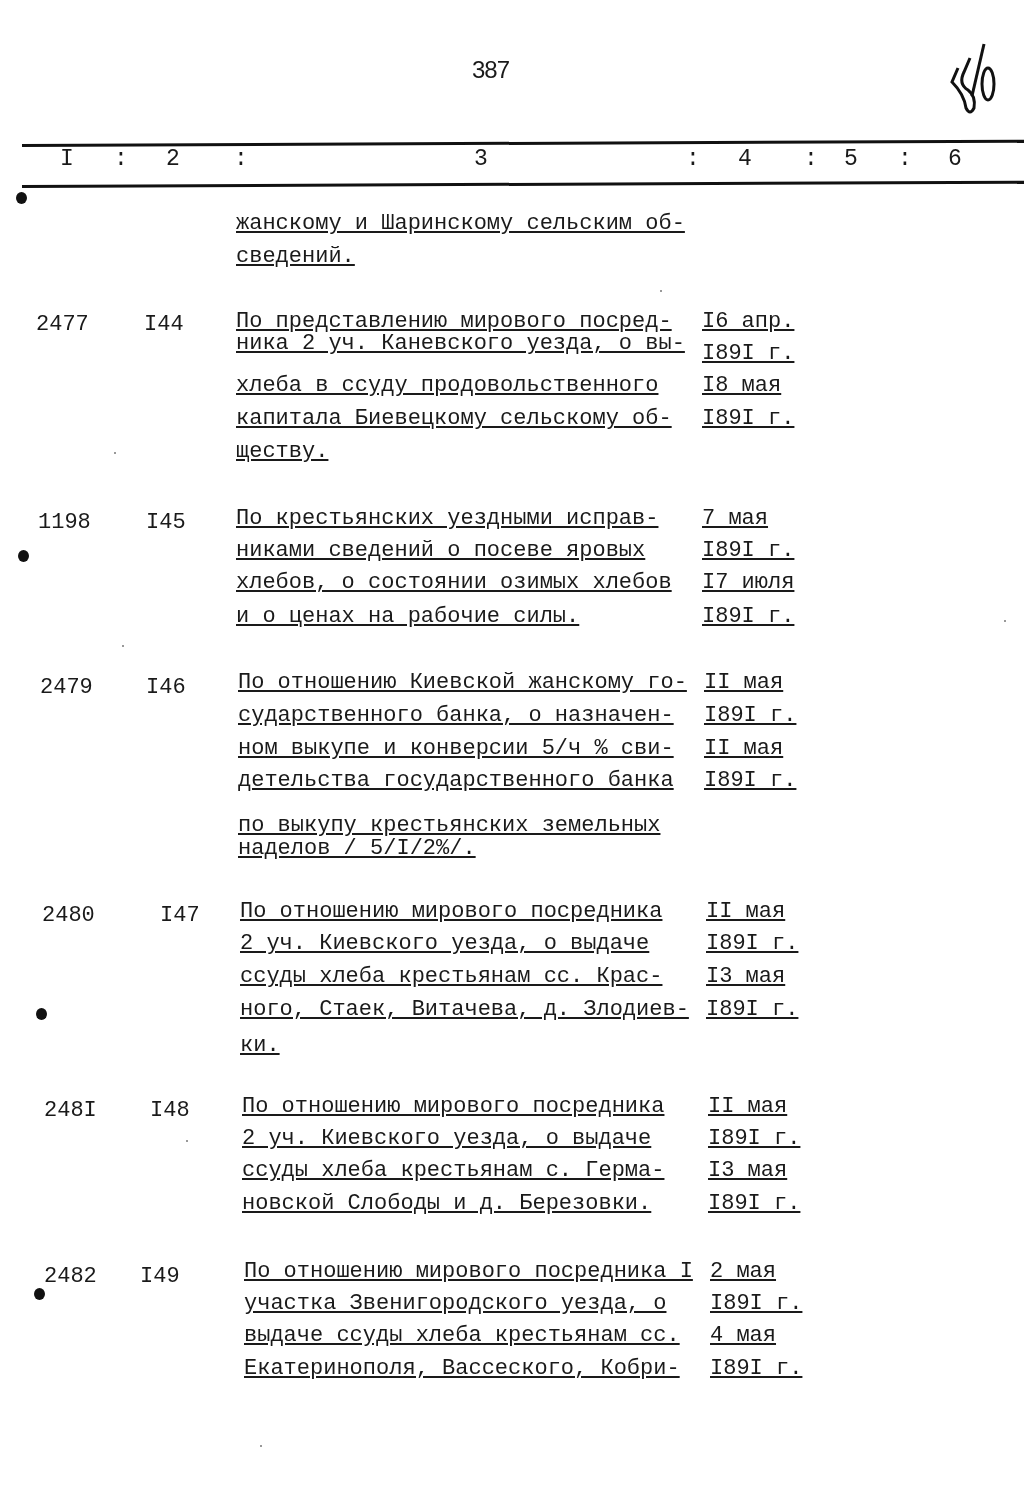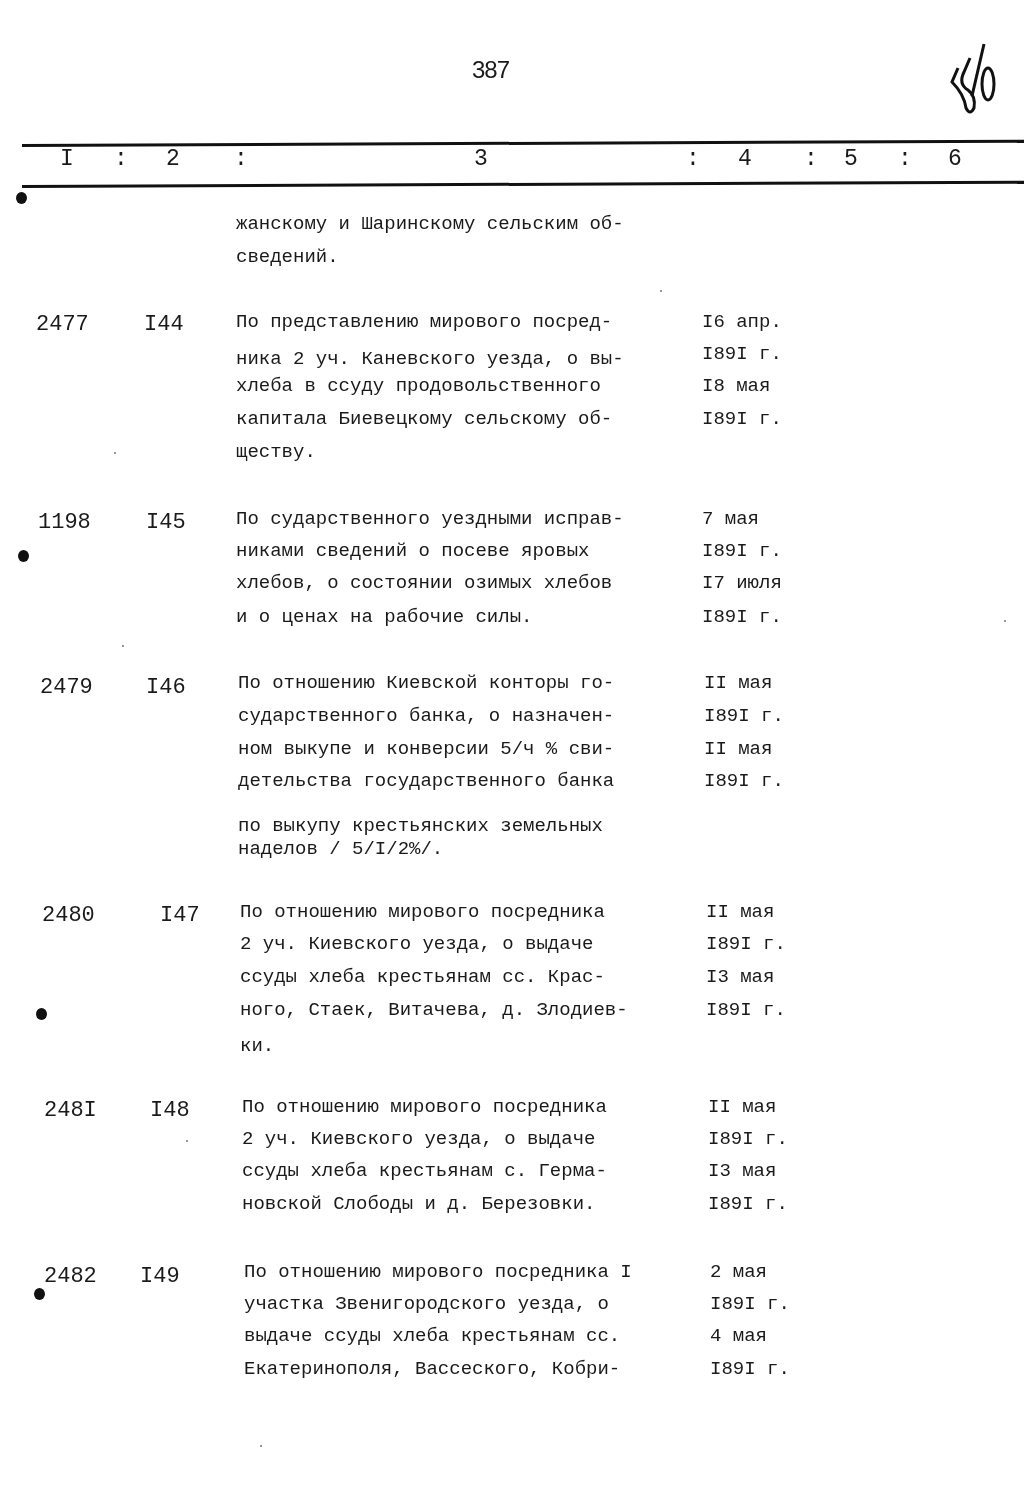--- a/index.html
+++ b/index.html
@@ -8,21 +8,21 @@
     overflow: hidden; color: #1a1a1a;
     font-family: "Liberation Mono", "DejaVu Sans Mono", monospace;
   }
   .abs { position: absolute; }
   .page-number { left: 472px; top: 56px; font-size: 24px; font-family: "Liberation Sans", sans-serif; letter-spacing: -1px; }
   .folio { left: 944px; top: 38px; width: 60px; height: 80px; }
   .rule { left: 22px; width: 1002px; height: 3px; background: #111; }
   .rule-top { top: 144px; transform: rotate(-0.25deg); transform-origin: left; }
   .rule-bottom { top: 185px; transform: rotate(-0.25deg); transform-origin: left; }
   .hdr { top: 146px; font-size: 23px; }
-  .line { font-size: 19px; white-space: pre; line-height: 32.5px; }
+  .line { font-size: 22px; white-space: pre; line-height: 32.5px; text-decoration: underline; }
   .num { font-size: 22px; }
   .dot { width: 11px; height: 12px; border-radius: 50%; background: #111; }
   .speck { width: 2px; height: 2px; background: #777; border-radius: 50%; }
 </style>
 </head>
 <body>
 
 <div class="abs page-number">387</div>
 <svg class="abs folio" viewBox="0 0 60 80">
   <path d="M14 30 L8 44 Q20 56 22 70 Q26 78 30 70 Q32 58 24 52 Q14 46 20 34 L26 20" fill="none" stroke="#111" stroke-width="3"></path>
@@ -53,47 +53,47 @@
 
 <div>
   <div class="abs line" style="left:236px;top:208px">жанскому и Шаринскому сельским об-</div>
   <div class="abs line" style="left:236px;top:241px">сведений.</div>
 </div>
 
 <div>
   <span class="abs num" style="left:36px;top:312px">2477</span>
   <span class="abs num" style="left:144px;top:312px">I44</span>
   <div class="abs line" style="left:236px;top:306px">По представлению мирового посред-</div>
-  <div class="abs line" style="left:236px;top:343px">ника 2 уч. Каневского уезда, о вы-</div>
+  <div class="abs line" style="left:236px;top:328px">ника 2 уч. Каневского уезда, о вы-</div>
   <div class="abs line" style="left:236px;top:370px">хлеба в ссуду продовольственного</div>
   <div class="abs line" style="left:236px;top:403px">капитала Биевецкому сельскому об-</div>
   <div class="abs line" style="left:236px;top:436px">ществу.</div>
   <div class="abs line" style="left:702px;top:306px">I6 апр.</div>
   <div class="abs line" style="left:702px;top:338px">I89I г.</div>
   <div class="abs line" style="left:702px;top:370px">I8 мая</div>
   <div class="abs line" style="left:702px;top:403px">I89I г.</div>
 </div>
 
 <div>
   <span class="abs num" style="left:38px;top:510px">1198</span>
   <span class="abs num" style="left:146px;top:510px">I45</span>
-  <div class="abs line" style="left:236px;top:503px">По сударственного уездными исправ-</div>
+  <div class="abs line" style="left:236px;top:503px">По крестьянских уездными исправ-</div>
   <div class="abs line" style="left:236px;top:535px">никами сведений о посеве яровых</div>
   <div class="abs line" style="left:236px;top:567px">хлебов, о состоянии озимых хлебов</div>
   <div class="abs line" style="left:236px;top:601px">и о ценах на рабочие силы.</div>
   <div class="abs line" style="left:702px;top:503px">7 мая</div>
   <div class="abs line" style="left:702px;top:535px">I89I г.</div>
   <div class="abs line" style="left:702px;top:567px">I7 июля</div>
   <div class="abs line" style="left:702px;top:601px">I89I г.</div>
 </div>
 
 <div>
   <span class="abs num" style="left:40px;top:675px">2479</span>
   <span class="abs num" style="left:146px;top:675px">I46</span>
-  <div class="abs line" style="left:238px;top:667px">По отношению Киевской конторы го-</div>
+  <div class="abs line" style="left:238px;top:667px">По отношению Киевской жанскому го-</div>
   <div class="abs line" style="left:238px;top:700px">сударственного банка, о назначен-</div>
   <div class="abs line" style="left:238px;top:733px">ном выкупе и конверсии 5/ч % сви-</div>
   <div class="abs line" style="left:238px;top:765px">детельства государственного банка</div>
   <div class="abs line" style="left:238px;top:810px">по выкупу крестьянских земельных</div>
   <div class="abs line" style="left:238px;top:833px">наделов / 5/I/2%/.</div>
   <div class="abs line" style="left:704px;top:667px">II мая</div>
   <div class="abs line" style="left:704px;top:700px">I89I г.</div>
   <div class="abs line" style="left:704px;top:733px">II мая</div>
   <div class="abs line" style="left:704px;top:765px">I89I г.</div>
 </div>

